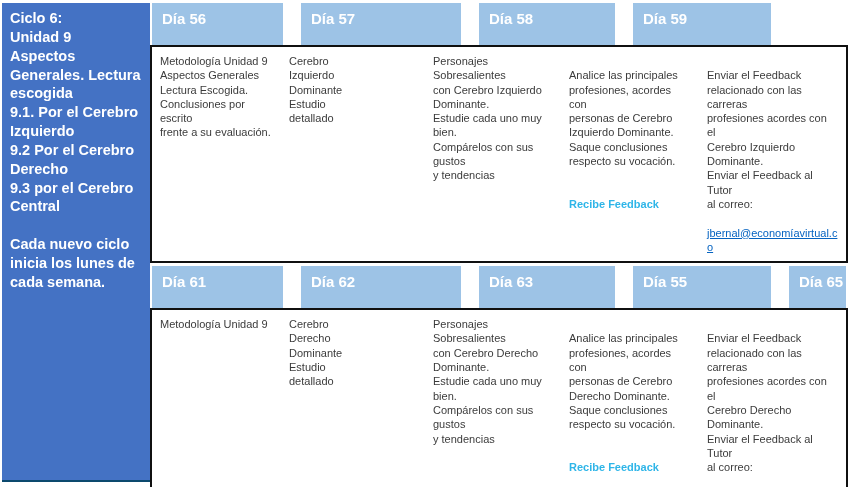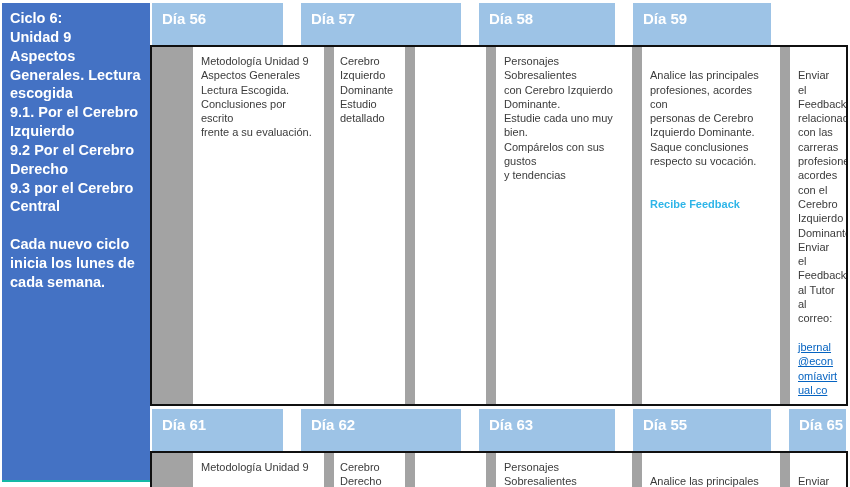--- a/index.html
+++ b/index.html
@@ -13,21 +13,21 @@
     padding: 3px 2px 0 2px;
     position: relative;
   }
 
   
   .sidebar {
     flex: 0 0 148px;
     width: 148px;
     height: 479px;
     background: #4472C4;
-    border-bottom: 2px solid #14b8a6;
+    border-bottom: 2px solid #0c4a6e;
     color: #ffffff;
     font-weight: bold;
     font-size: 14.5px;
     line-height: 1.3;
     padding: 6px 4px 0 8px;
     white-space: pre-line;
     overflow: hidden;
   }
 
   
@@ -48,24 +48,23 @@
     font-weight: bold;
     font-size: 15px;
     padding: 7px 0 0 10px;
     overflow: hidden;
   }
   .header-cell.span2 { grid-column: span 2; }
 
   .content-row {
     display: grid;
     grid-template-columns: 131px 71px 71px 136px 138px 1fr;
-    gap: 10px;
-    background: #a3a3a3;
+    gap: 0;
+    background: #4d7c0f;
     border: 2px solid #101010;
-    padding-left: 41px;
   }
   .content-row.r1 { min-height: 117px; }
   .content-row.r2 { min-height: 121px; }
 
   .cell {
     background: #ffffff;
     color: #3b3b3b;
     font-size: 11px;
     line-height: 1.3;
     padding: 7px 8px;

